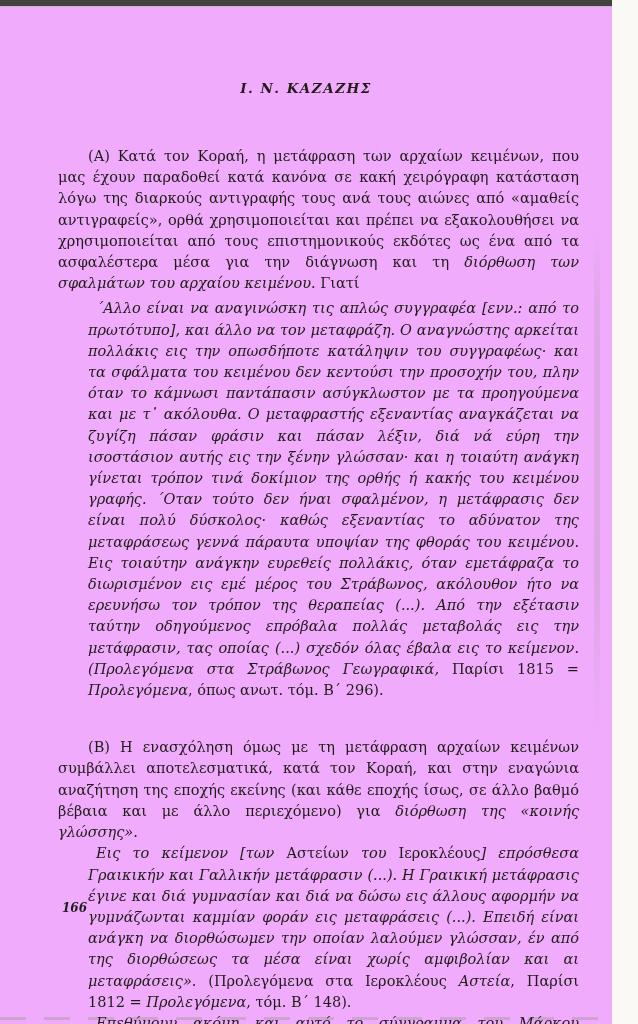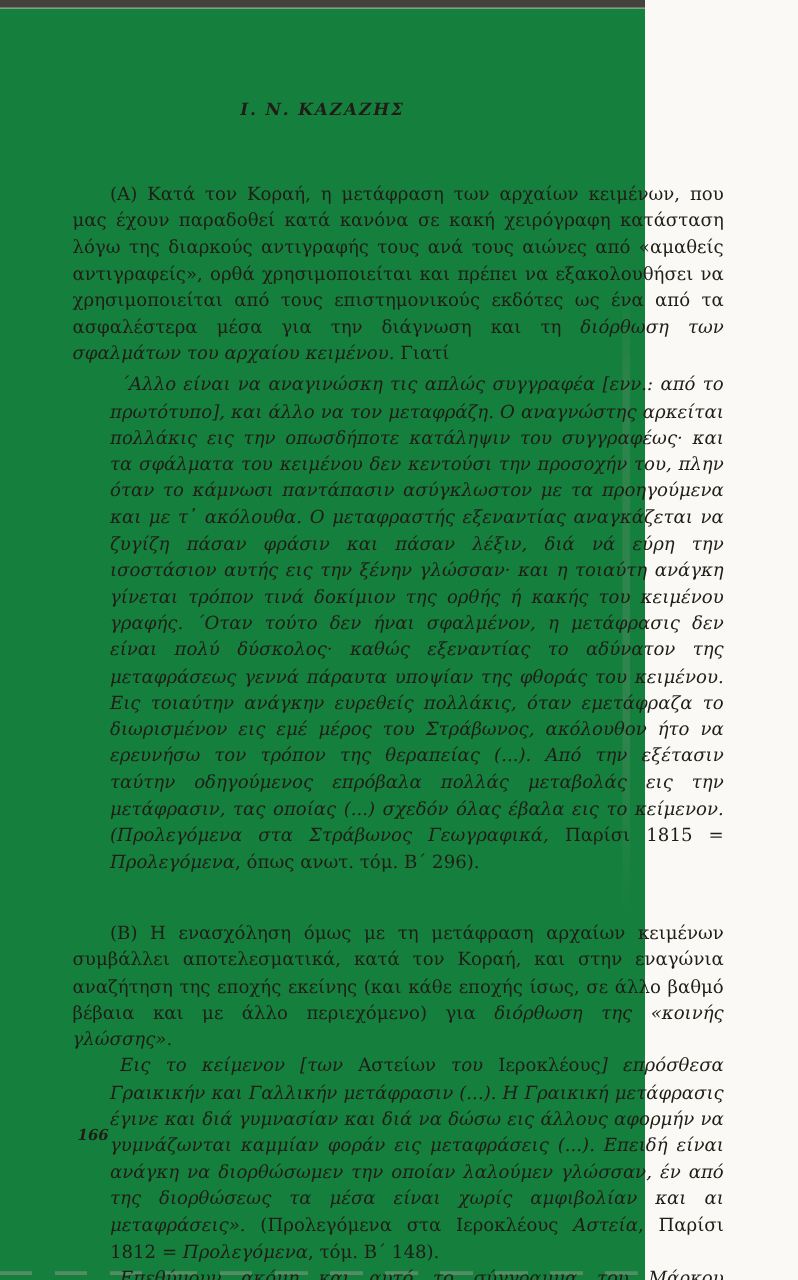--- a/index.html
+++ b/index.html
@@ -4,22 +4,22 @@
 <style>
   html,body{
     margin:0;padding:0;
     width:638px;height:1024px;
     overflow:hidden;
     background:#faf9f5;
     font-family:"DejaVu Serif","Liberation Serif",serif;
   }
   .page{
     position:relative;
-    width:516px;height:1024px;
-    background:#15803d;
+    width:612px;height:1024px;
+    background:#f0abfc;
     color:#201d18;
   }
   
   .scan-top{
     position:absolute;top:0;left:0;right:0;height:6px;
     background:#45423d;
     box-shadow:0 1px 0 rgba(190,186,178,.8);
   }
   .scan-bottom{
     position:absolute;left:0;right:0;bottom:4px;height:3px;

